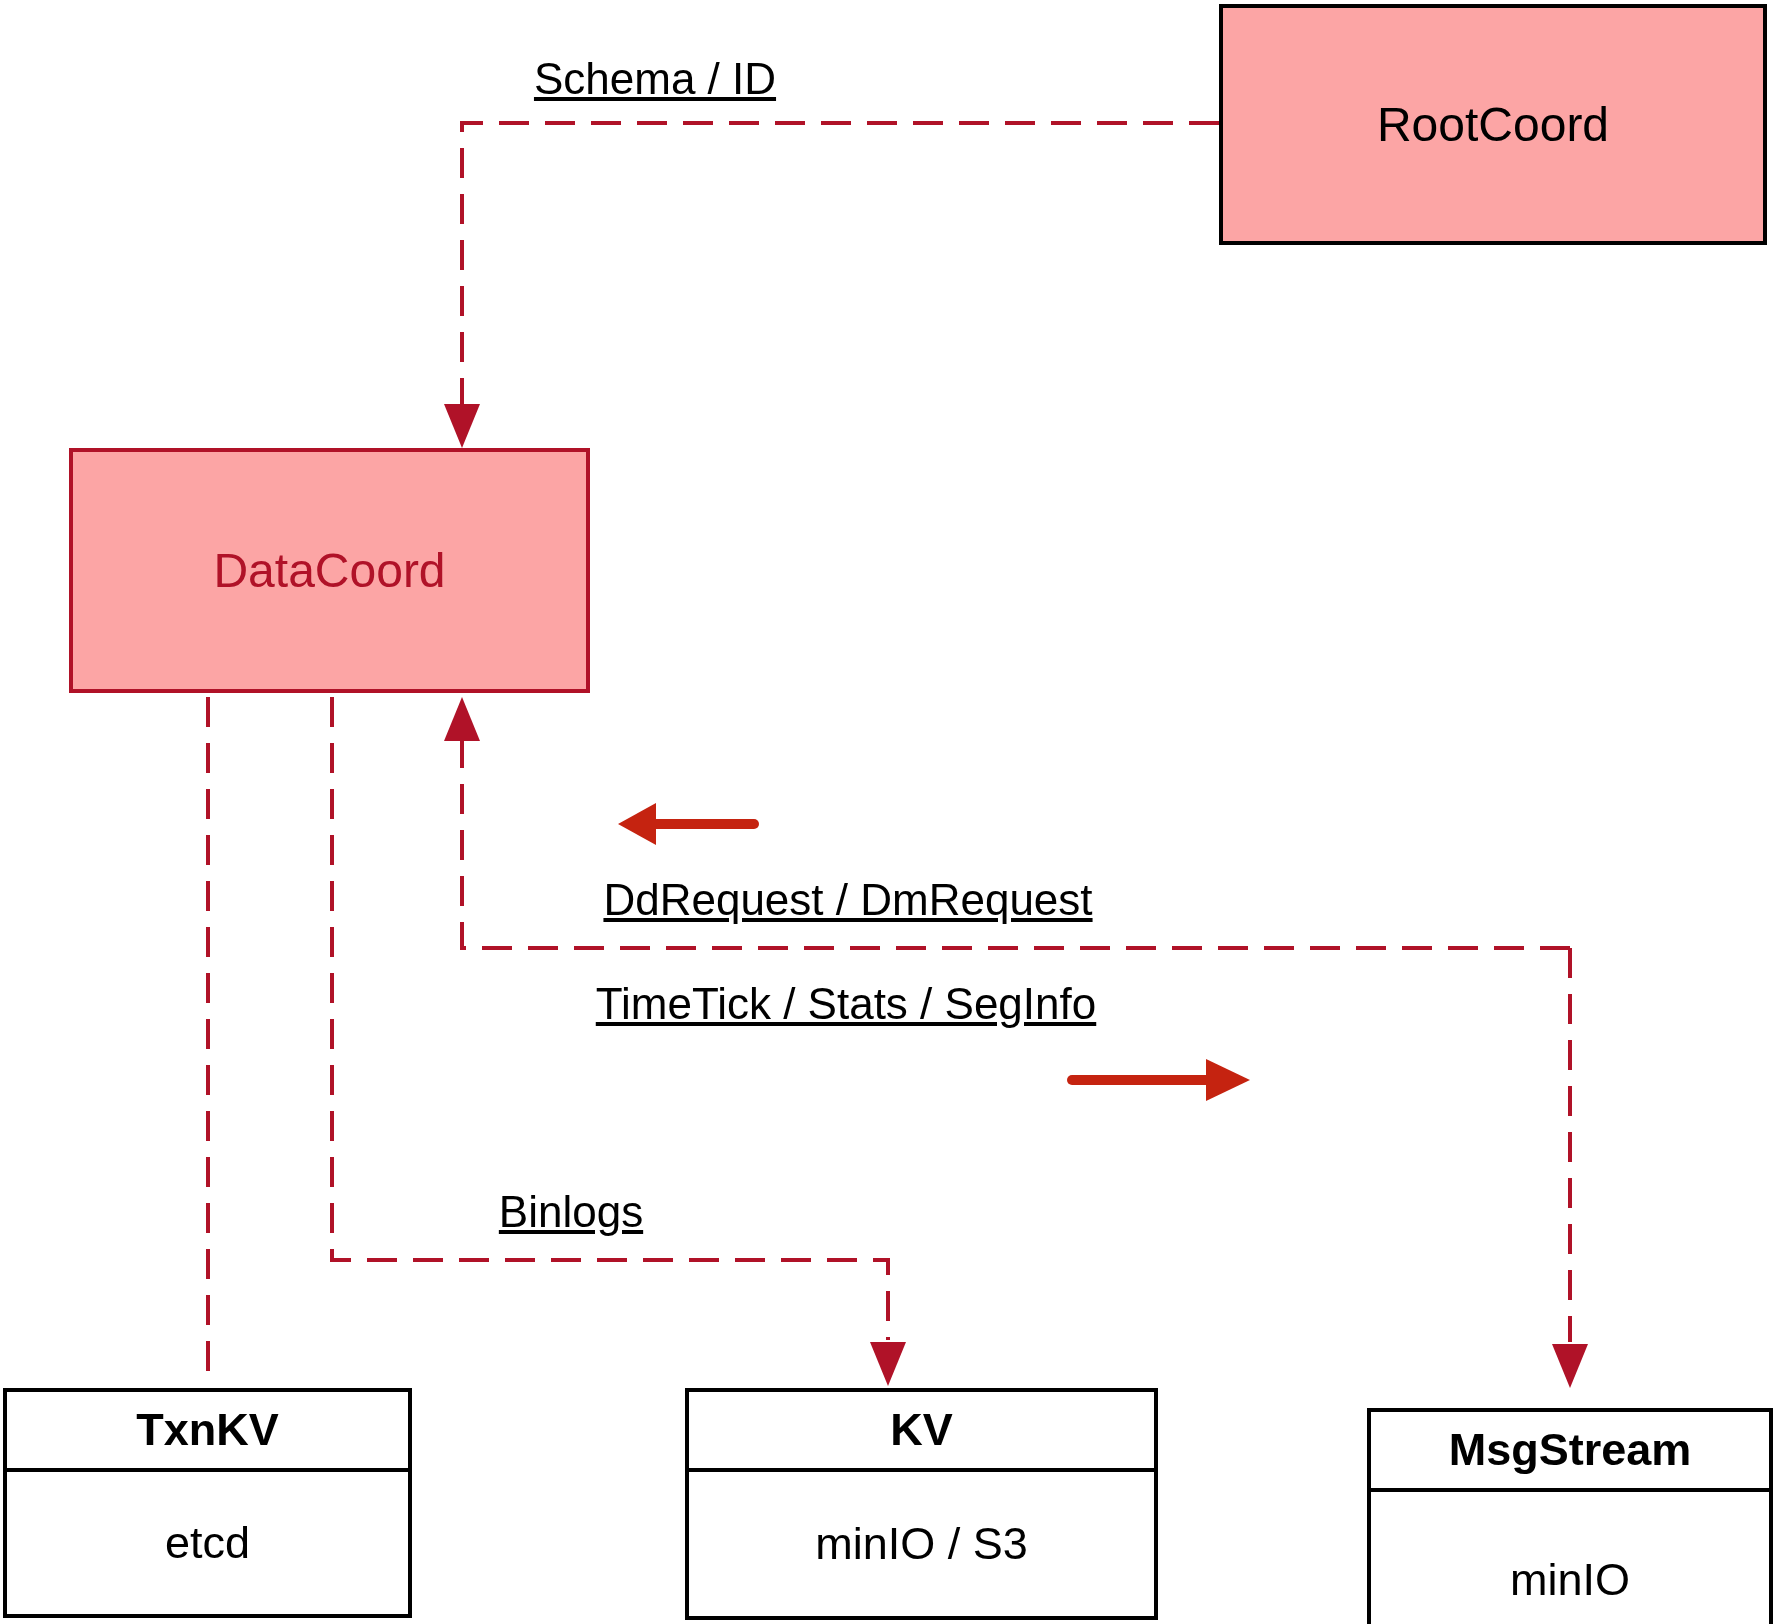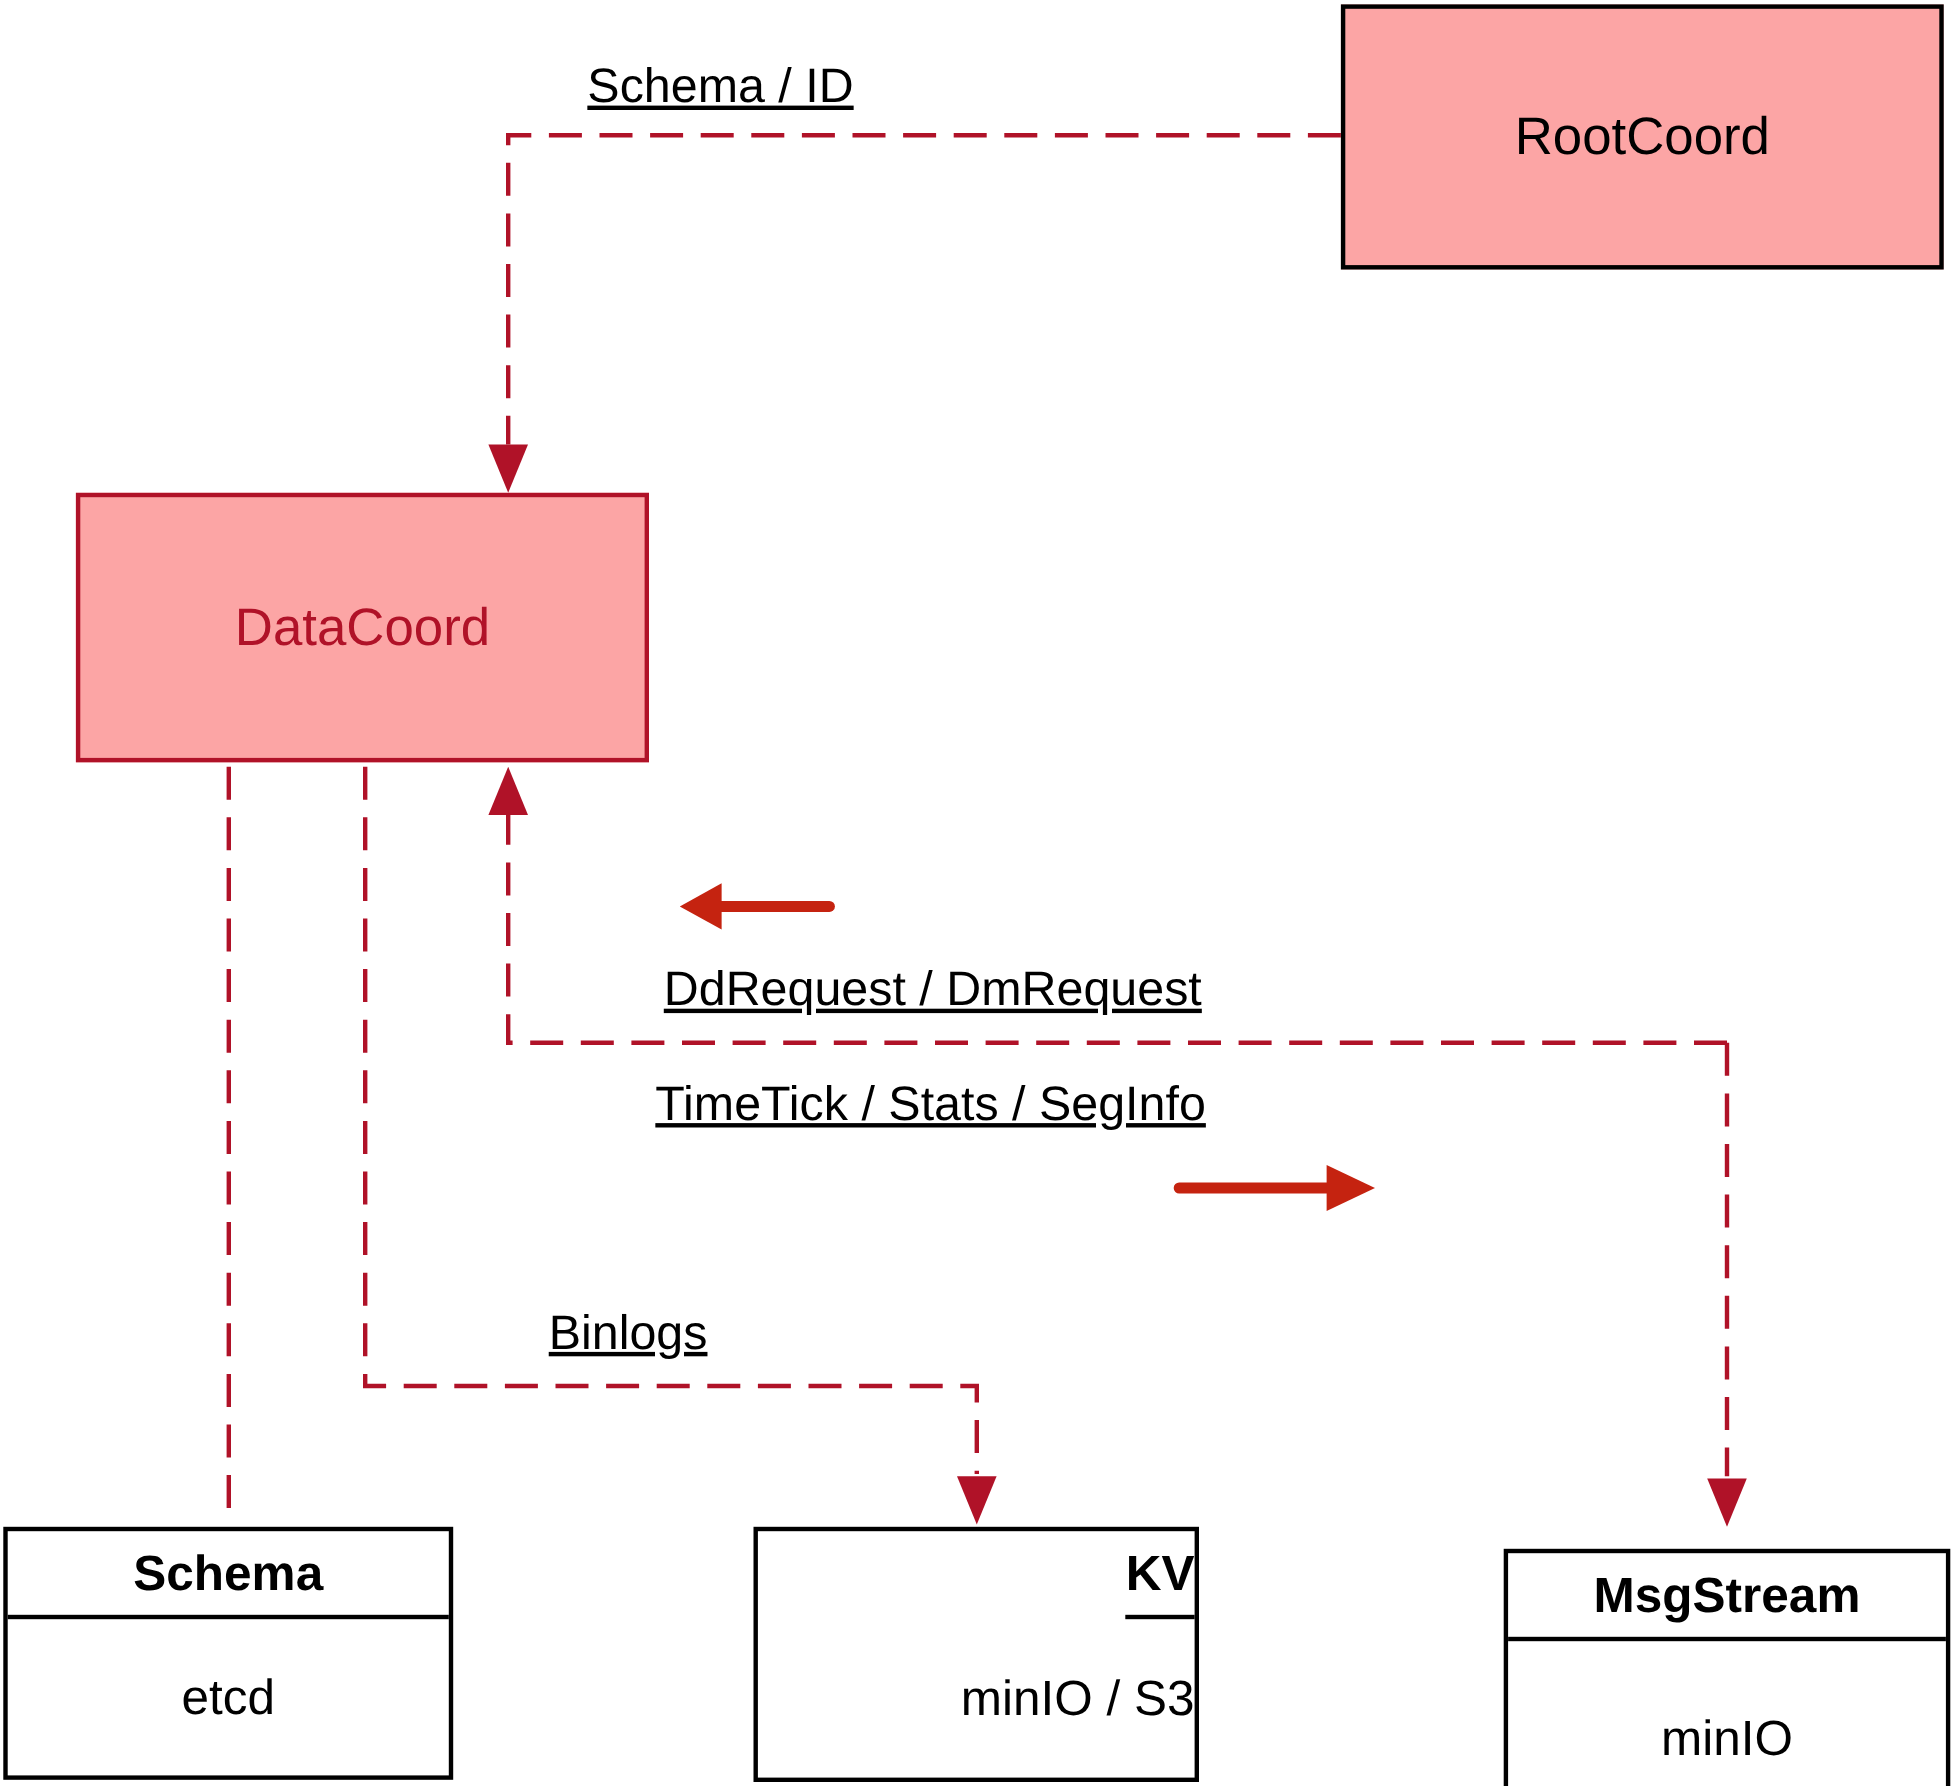--- a/index.html
+++ b/index.html
@@ -108,27 +108,27 @@
 
   <div class="node black" style="left:1219px;top:4px;width:548px;height:241px;">
     <span class="node-title">RootCoord</span>
   </div>
 
   <div class="node red" style="left:69px;top:448px;width:521px;height:245px;">
     <span class="node-title">DataCoord</span>
   </div>
 
   <div class="store" style="left:3px;top:1388px;width:409px;height:230px;">
-    <div class="store-header">Schema</div>
+    <div class="store-header">TxnKV</div>
     <div class="store-body">
       <span>etcd</span>
     </div>
   </div>
 
-  <div class="store" style="left:685px;top:1388px;width:405px;height:232px;align-items:flex-end;">
+  <div class="store" style="left:685px;top:1388px;width:473px;height:232px;">
     <div class="store-header">KV</div>
     <div class="store-body">
       <span>minIO / S3</span>
     </div>
   </div>
 
   <div class="store" style="left:1367px;top:1388px;width:406px;height:264px;margin-top:20px;">
     <div class="store-header">MsgStream</div>
     <div class="store-body">
       <span>minIO</span>

